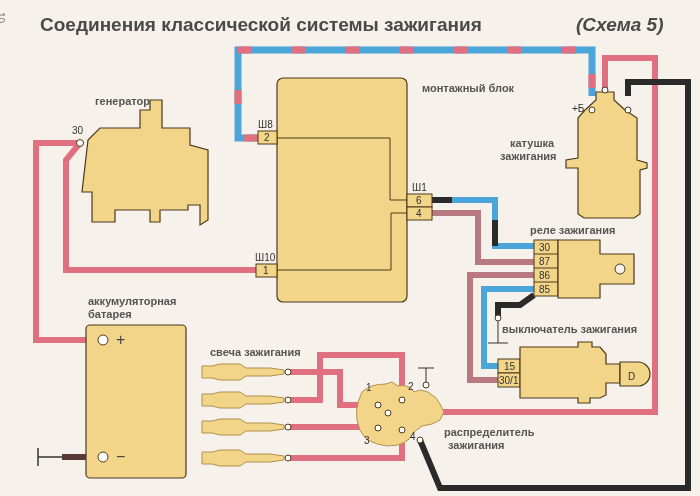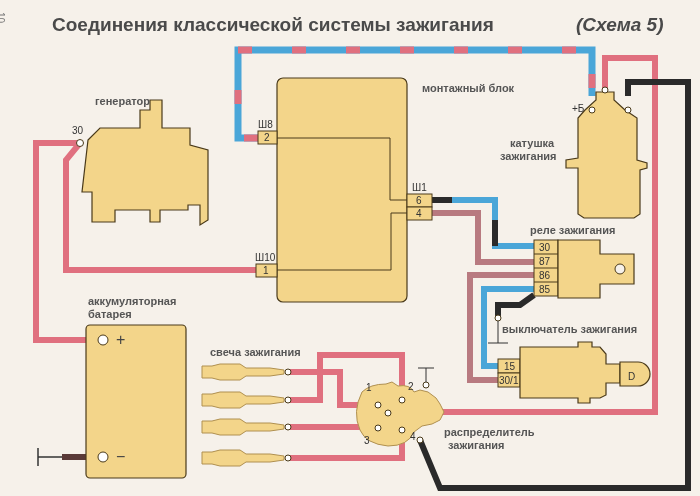--- a/index.html
+++ b/index.html
@@ -1,18 +1,18 @@
 <!DOCTYPE html>
 <html><head>
 <meta charset="utf-8">
 <style>
   html, body { margin: 0; padding: 0; }
   body { width: 700px; height: 496px; background: #f6f1ea; position: relative; overflow: hidden; font-family: "Liberation Sans", sans-serif; }
   .page-num { position: absolute; left: 6px; top: 12px; font-size: 10px; color: #777; transform: rotate(90deg); transform-origin: left top; }
-  .title { position: absolute; left: 40px; top: 14px; font-size: 19px; font-weight: bold; color: #4a4a4a; margin-left: 12px; }
+  .title { position: absolute; left: 40px; top: 14px; font-size: 19px; font-weight: bold; color: #4a4a4a; }
   .scheme { position: absolute; left: 576px; top: 14px; font-size: 19px; font-weight: bold; font-style: italic; color: #4a4a4a; }
   svg { position: absolute; left: 0; top: 0; }
   .lbl { font-family: "Liberation Sans", sans-serif; font-size: 11px; font-weight: bold; fill: #555; }
   .pin { font-family: "Liberation Sans", sans-serif; font-size: 10px; fill: #333; }
 </style>
 </head>
 <body>
 
 <div class="page-num">10</div>
 <div class="title">Соединения классической системы зажигания</div>

